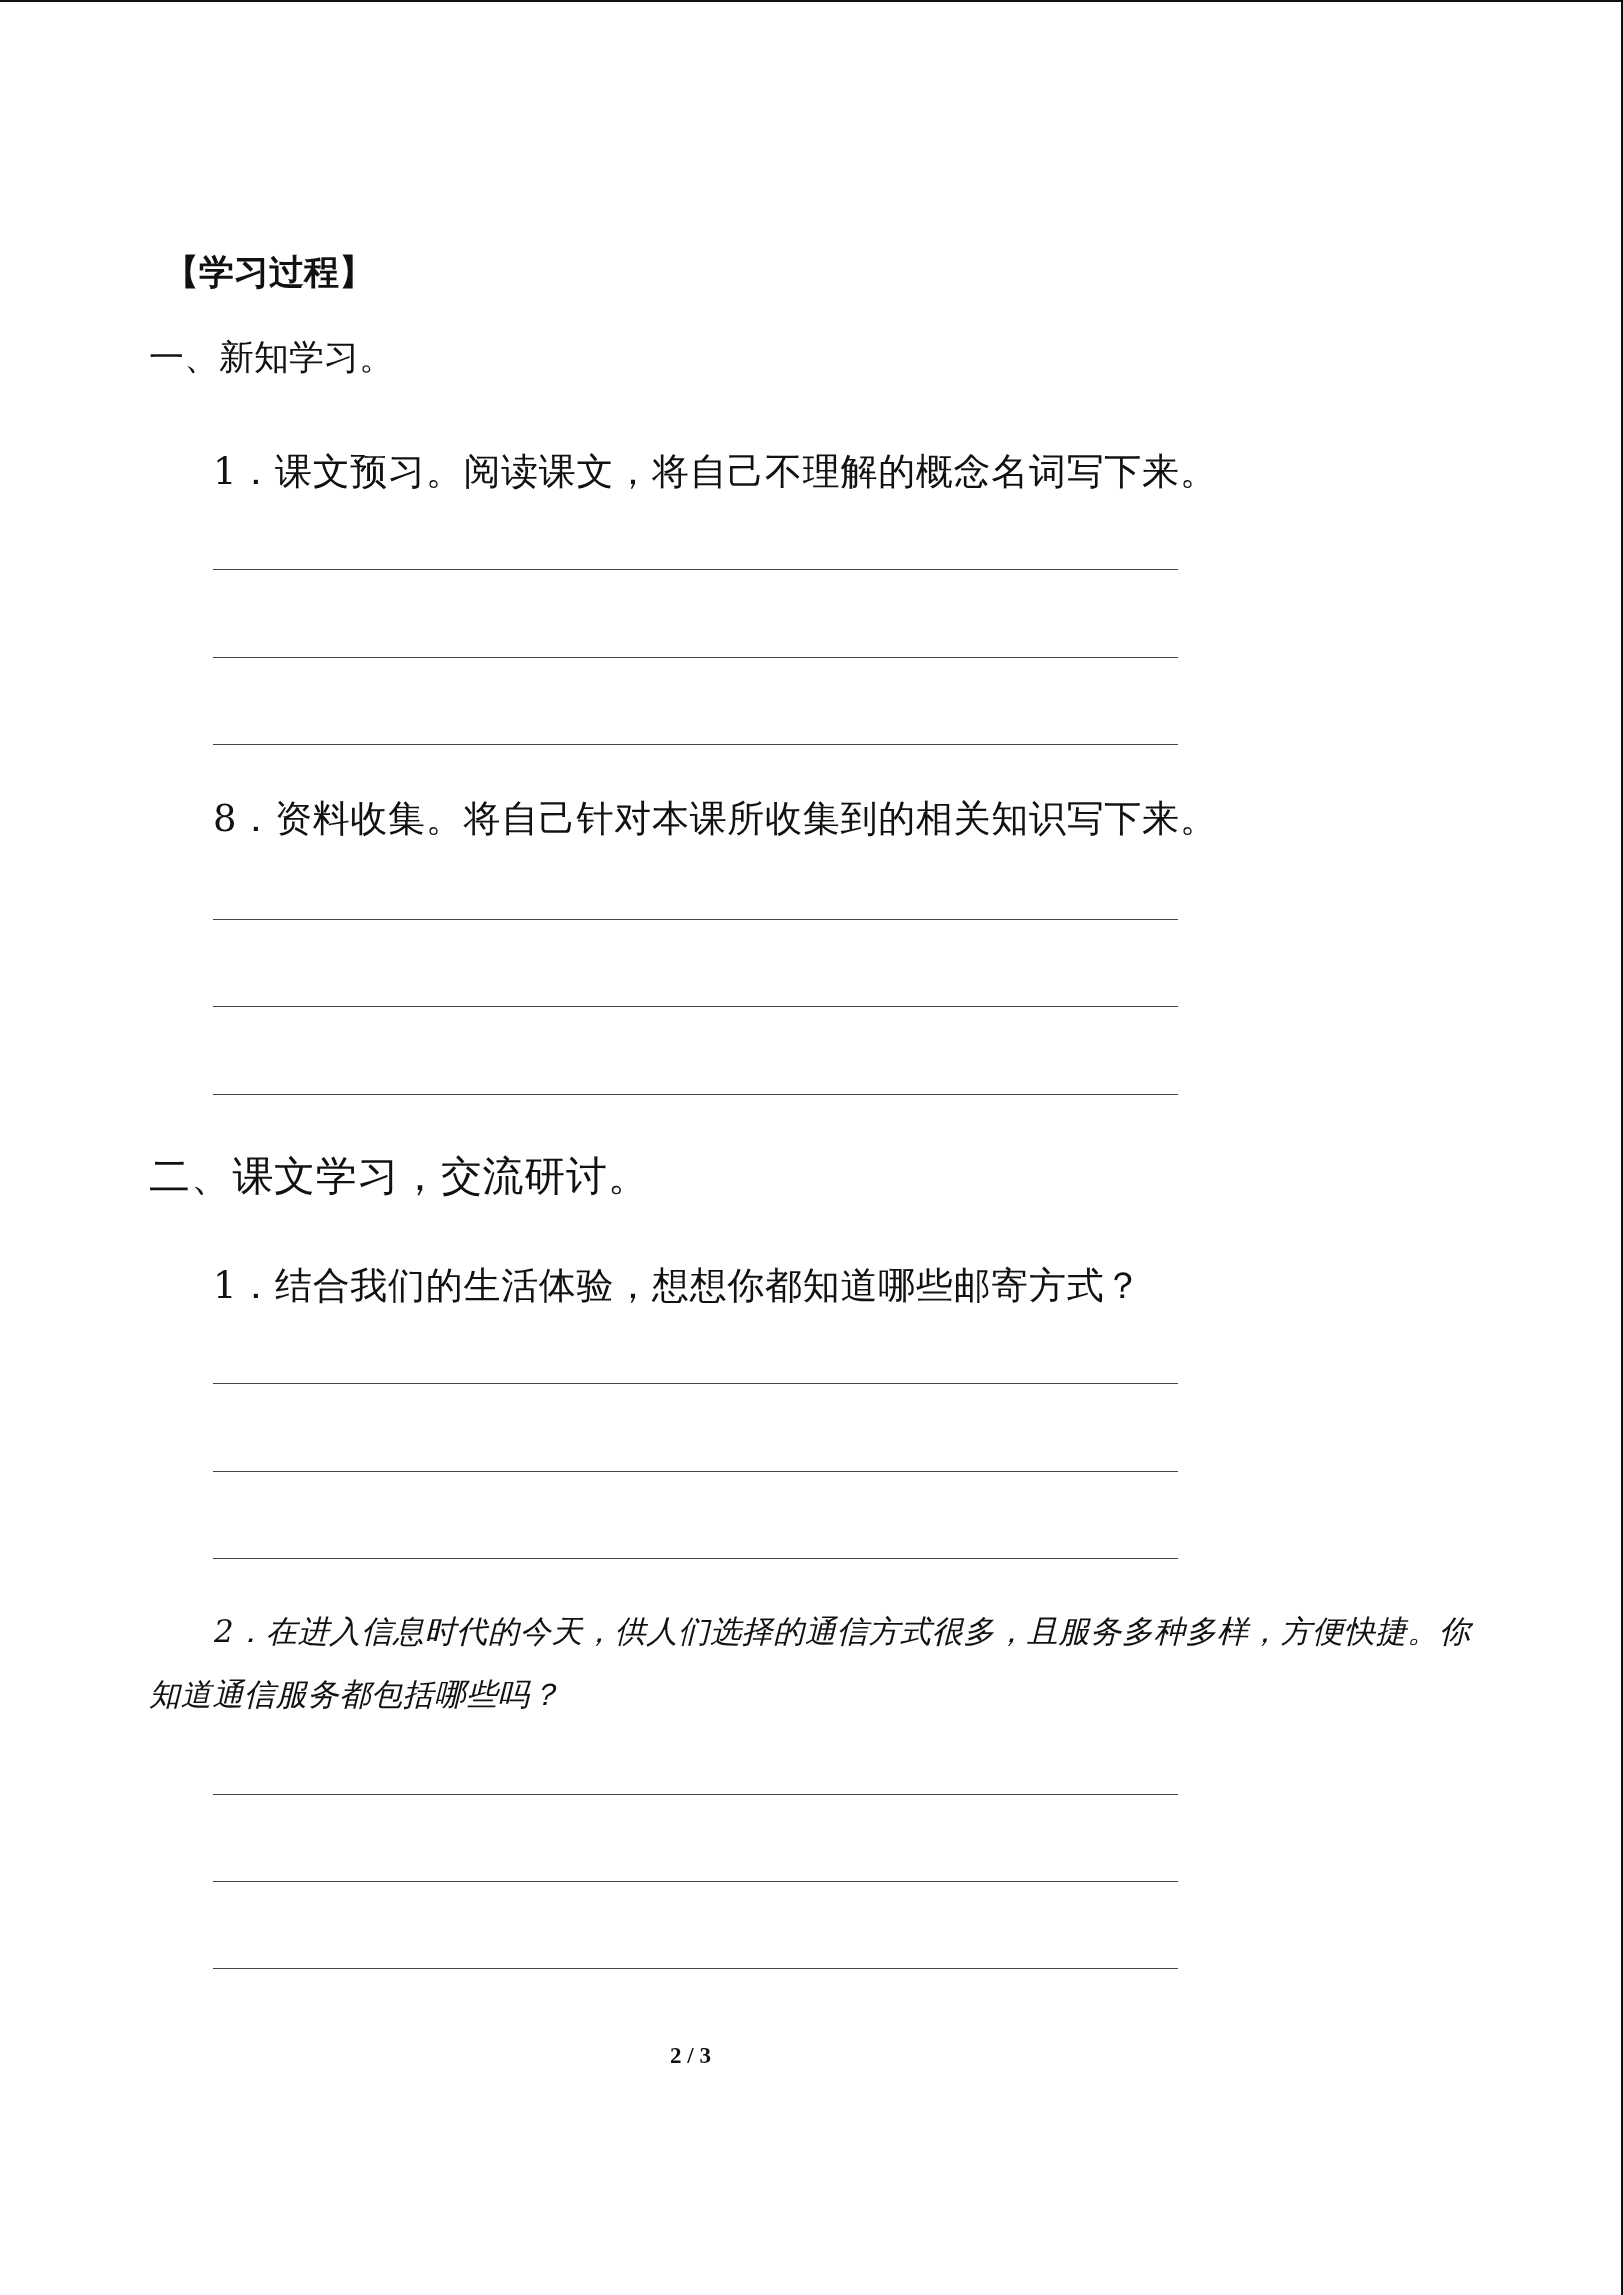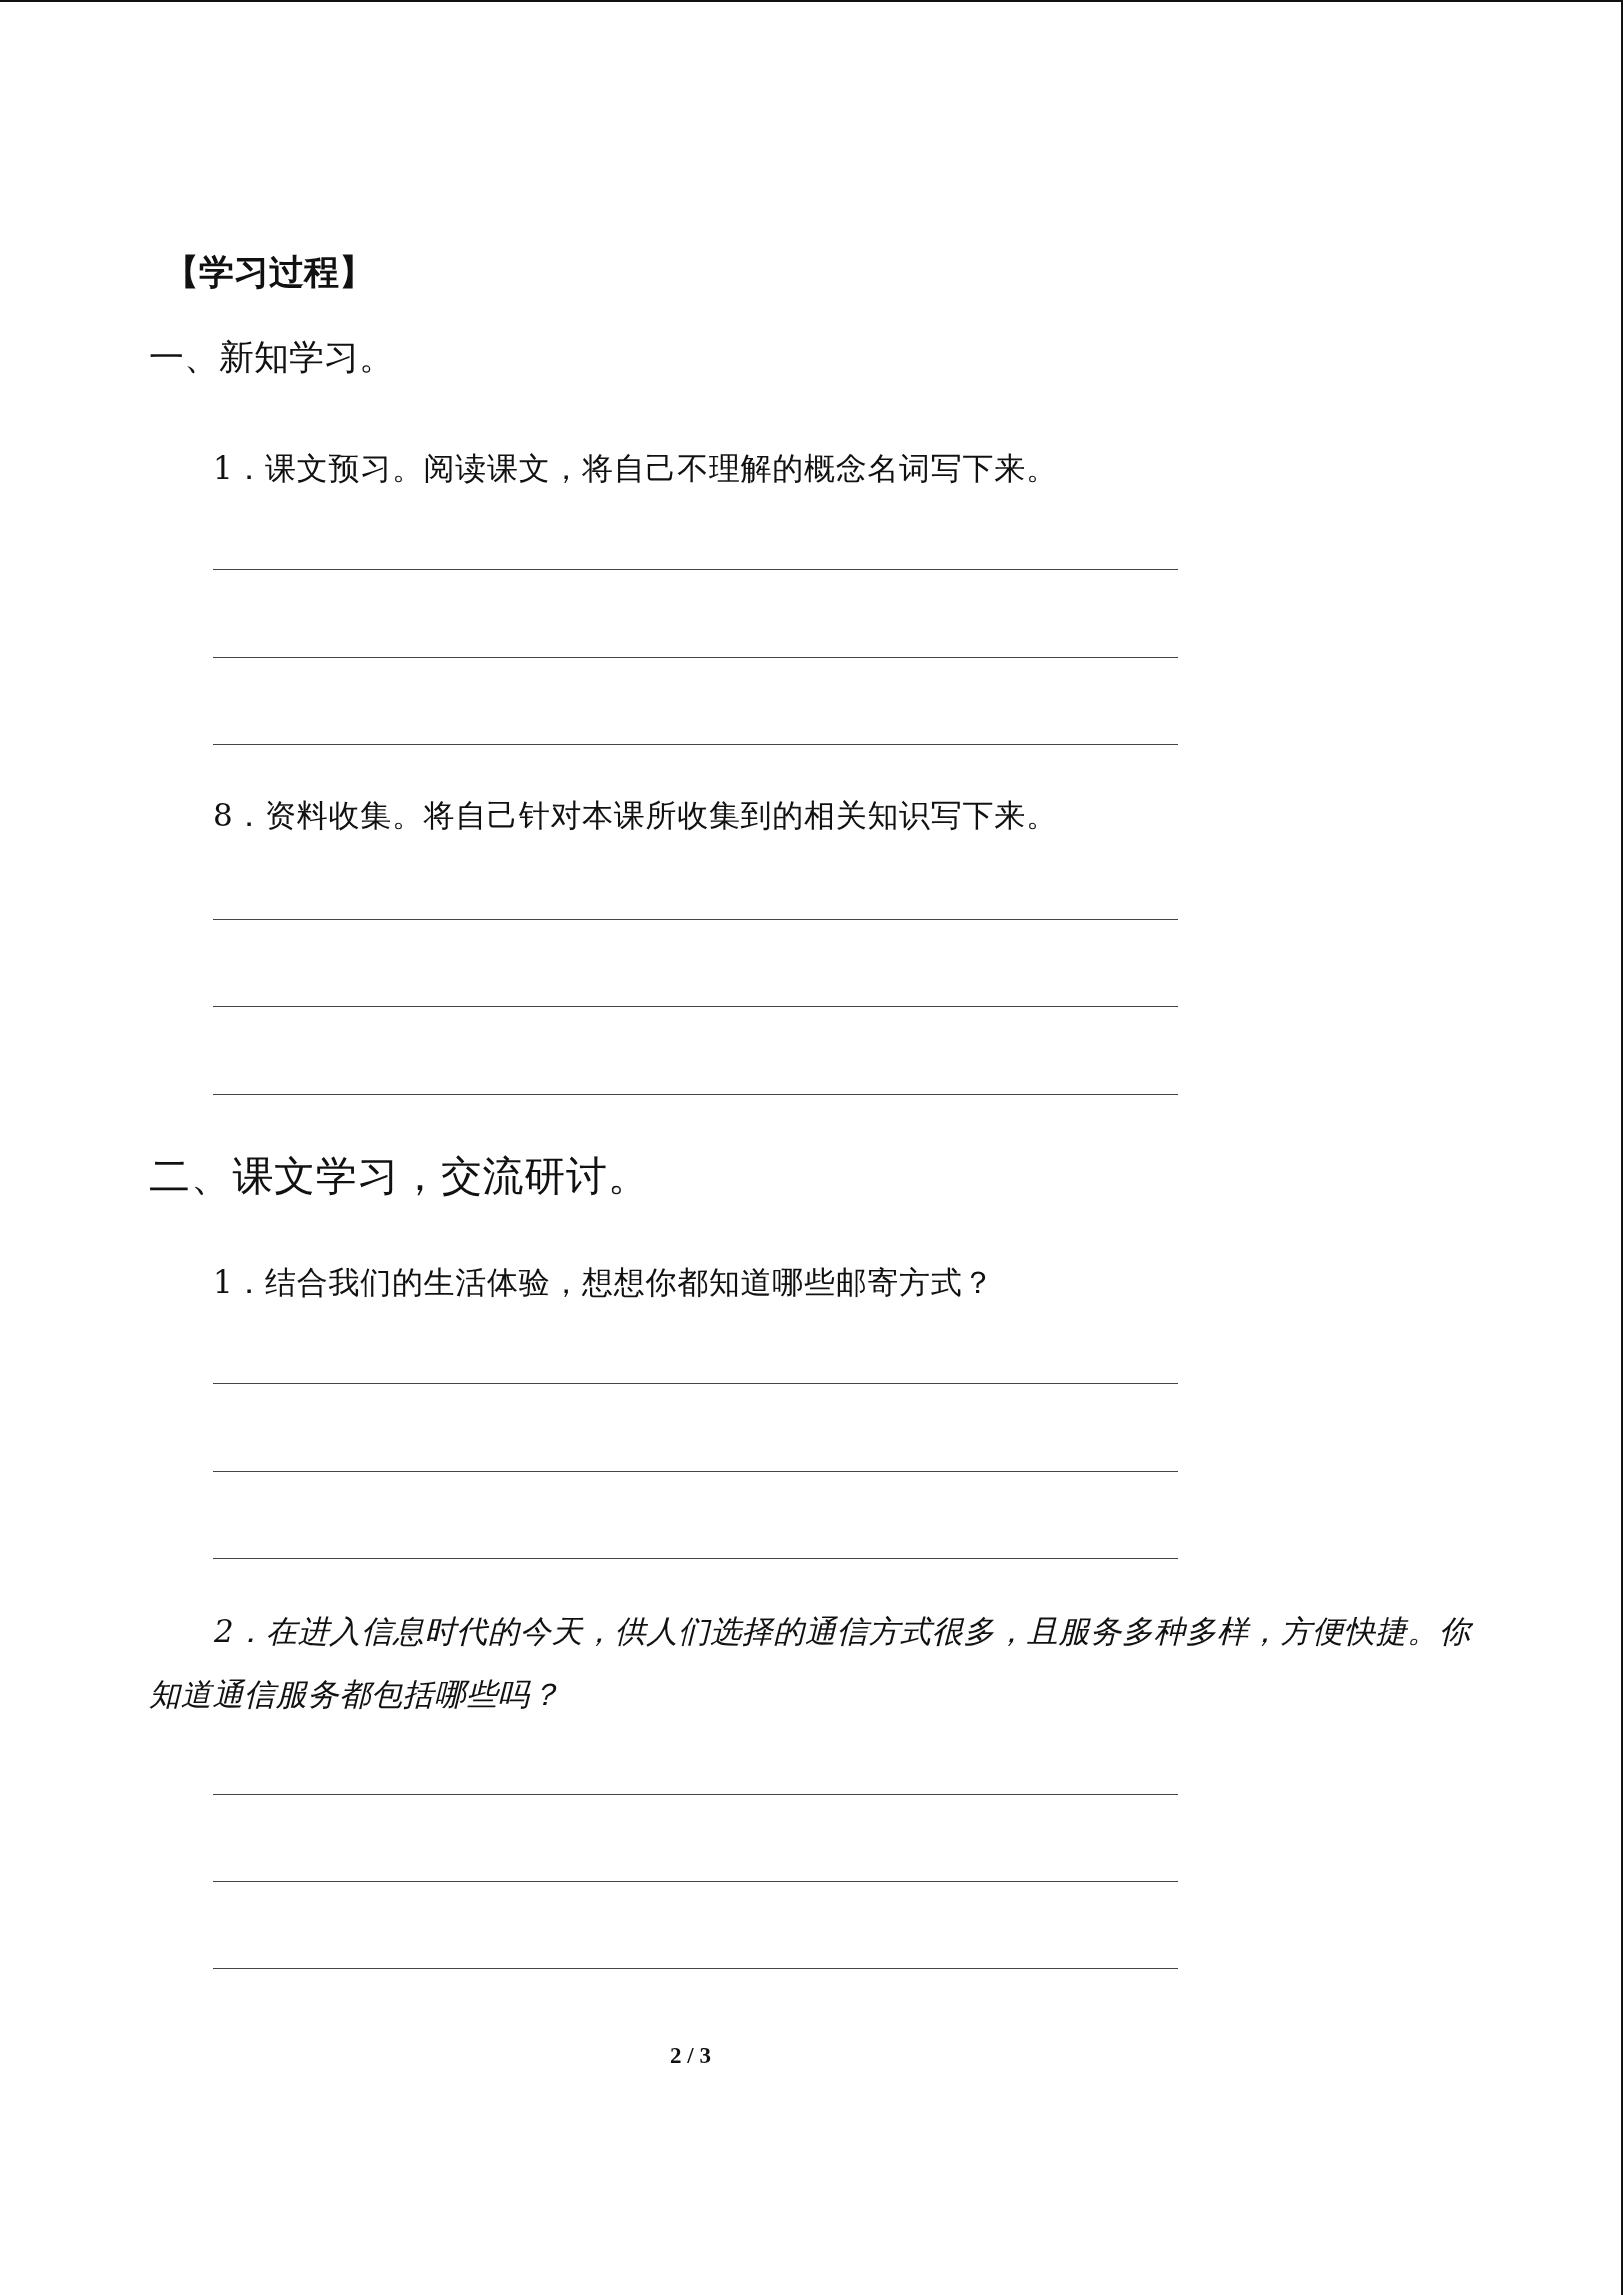--- a/index.html
+++ b/index.html
@@ -9,21 +9,21 @@
       color: #111111;
     }
     .page-frame {
       position: absolute; left: 0; top: 0; width: 1623px; height: 2295px;
       border-top: 2px solid #111; border-right: 2px solid #111;
       box-sizing: border-box; pointer-events: none;
     }
     .t { position: absolute; white-space: nowrap; line-height: 1; }
     .title { left: 164px; top: 220px; font-size: 35px; font-weight: bold; letter-spacing: 0px; margin-top: 34px; }
     .h1 { left: 149px; font-size: 35px; }
-    .q { left: 213px; font-size: 31px; letter-spacing: 0.7px; }
+    .q { left: 213px; font-size: 37px; letter-spacing: 0.7px; }
     .para {
       position: absolute; left: 149px; width: 1329px; font-size: 31px;
       line-height: 63px; text-indent: 65px; letter-spacing: 0.7px; white-space: normal; font-style: italic;
     }
     .ans {
       position: absolute; left: 213px; width: 965px; height: 0;
       border-top: 1.4px solid #444;
     }
     .page-num {
       position: absolute; left: 0; width: 1381px; top: 2043px; text-align: center;

